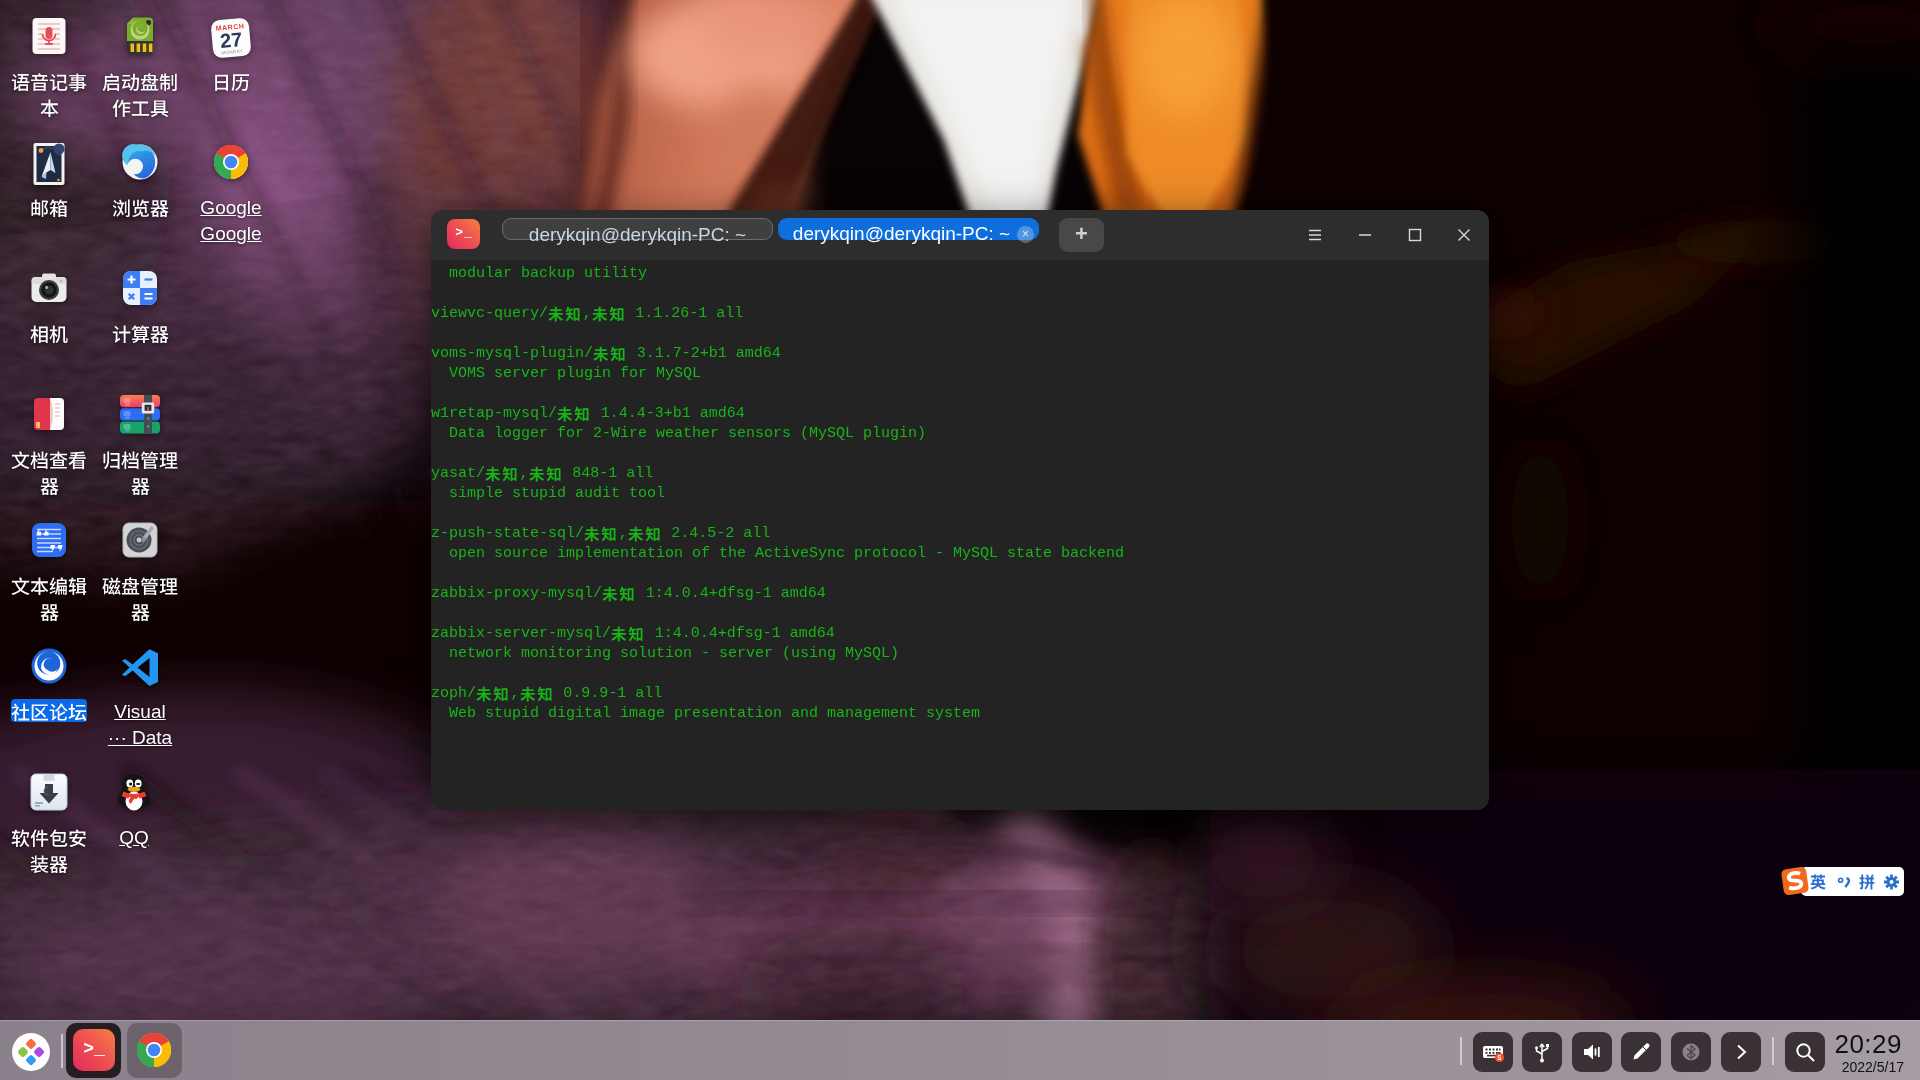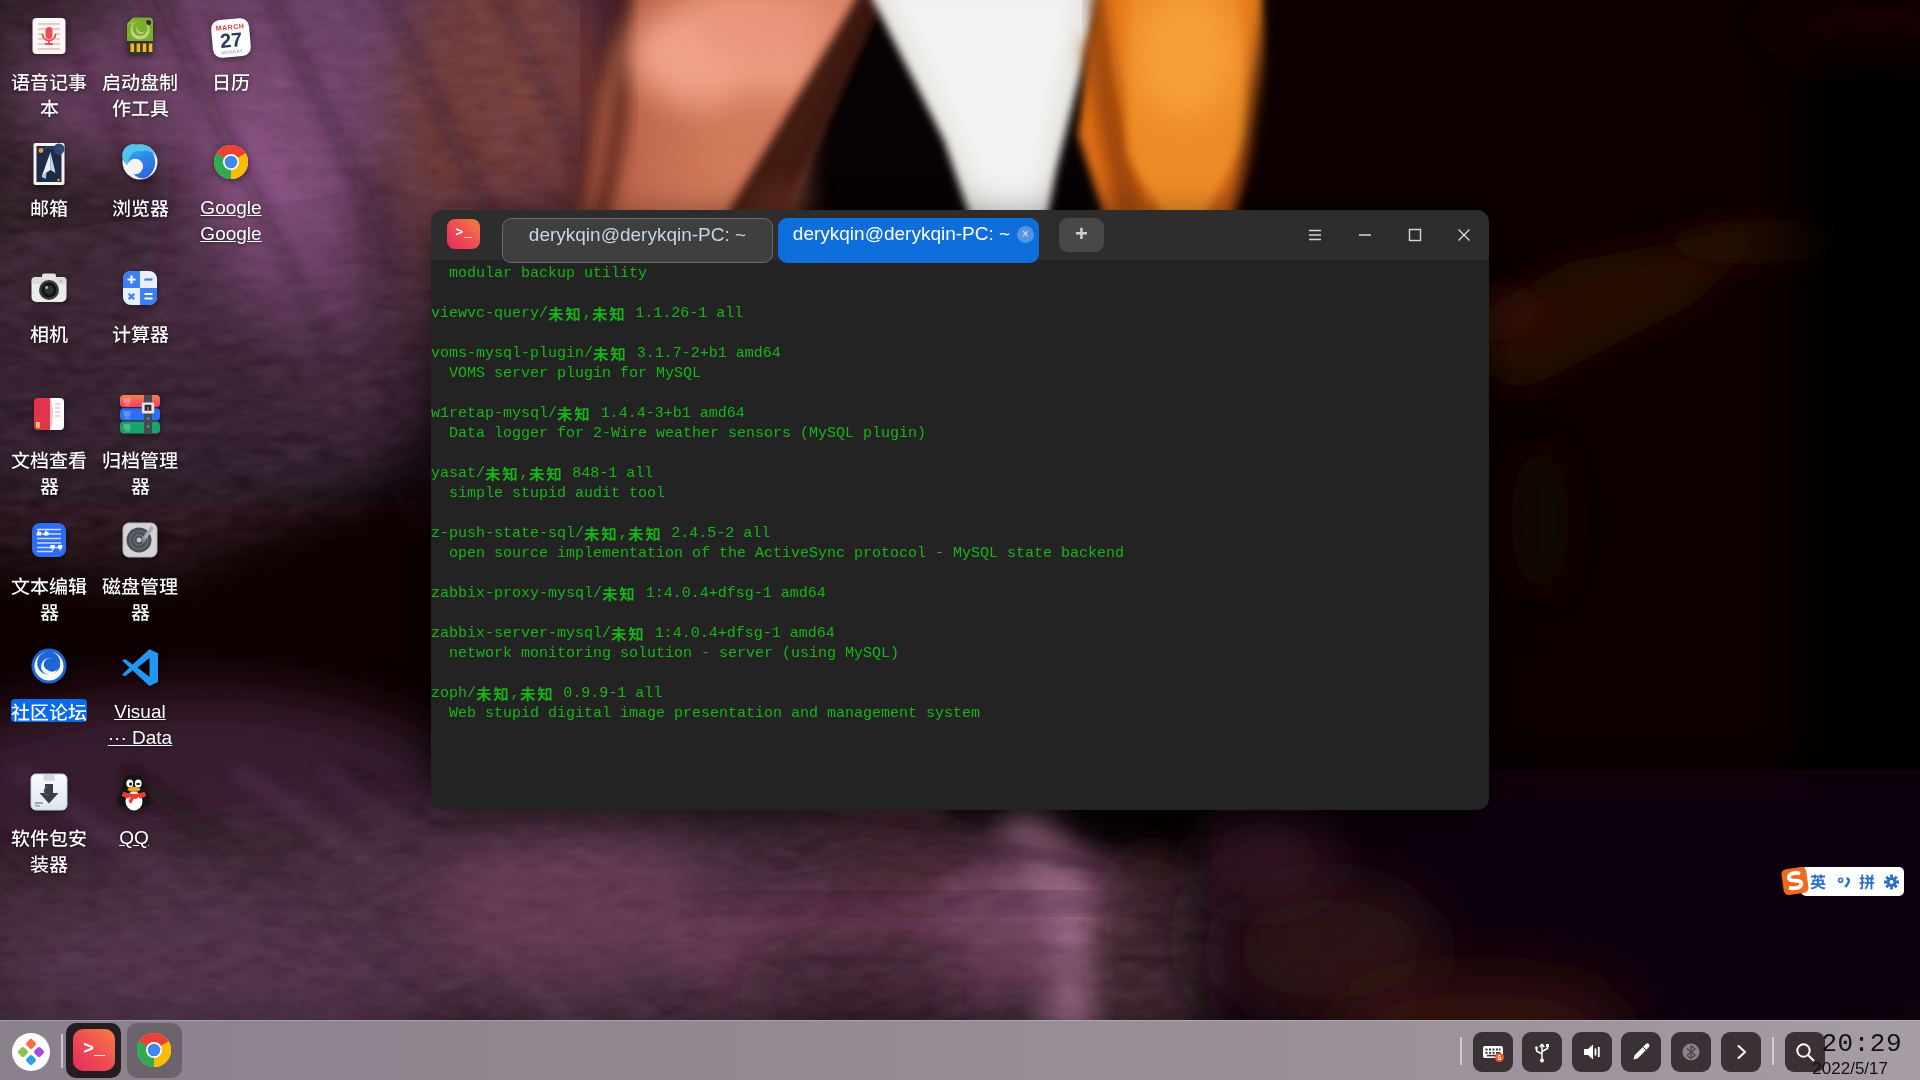--- a/index.html
+++ b/index.html
@@ -13,21 +13,21 @@
 .lline { height:26px; line-height:26px; }
 .lline svg.lbl { filter:drop-shadow(0 1px 2px rgba(0,0,0,.6)); vertical-align:middle; }
 .ltx { color:#fff; font-size:19px; text-shadow:0 1px 3px rgba(0,0,0,.6);text-decoration:underline; }
 .hlbg { display:inline-block; background:#0a6ae8; border-radius:4px; padding:0 0px; height:23px; line-height:23px; }
 .hlbg svg.lbl { filter:none; }
 
 #term { position:absolute; left:431px; top:210px; width:1058px; height:600px; border-radius:12px; overflow:hidden; box-shadow:0 10px 40px rgba(0,0,0,.55); }
 #ttl { position:relative; height:50px; background:#2d2d2d; }
 #tico { position:absolute; left:16px; top:9px; width:33px; height:30px; border-radius:8px; background:linear-gradient(225deg,#f58143 0%,#ef5350 45%,#e32a5f 100%); color:#fff; font-family:"Liberation Mono",monospace; font-weight:bold; font-size:13px; text-align:center; line-height:28px; }
 #tico .us { margin-left:1px; }
-.tab { position:absolute; top:8px; height:45px; border-radius:9px; font-size:19px; line-height:32px; text-align:center; }
+.tab { position:absolute; top:8px; height:22px; border-radius:9px; font-size:19px; line-height:32px; text-align:center; }
 .t1 { left:71px; width:271px; background:#3f3f3f; border:1px solid #6b6b6b; color:#c9d6e6; }
 .t2 { left:347px; width:261px; background:#0d6edc; color:#fff; }
 .tclose { position:absolute; right:5px; top:8px; width:17px; height:17px; border-radius:50%; background:rgba(255,255,255,.28); color:#e8e8e8; font-size:12px; line-height:16px; text-align:center; }
 #tplus { position:absolute; left:628px; top:8px; width:45px; height:34px; border-radius:9px; background:#484848; color:#d0d0d0; font-size:22px; font-weight:bold; text-align:center; line-height:32px; }
 .wbtn { position:absolute; top:17px; width:16px; height:16px; }
 #tbody { height:550px; background:#232323; font-family:"Liberation Mono",monospace; font-size:15px; color:#17b517; padding:4px 0 0 0; }
 .tl { height:20px; line-height:20px; white-space:pre; }
 .tl svg.wz { vertical-align:bottom; margin-bottom:0px; }
 .pr { color:#8f9f8f; }
 .til { color:#7fae9f; }
@@ -37,22 +37,22 @@
 #launch { position:absolute; left:11px; top:11px; }
 .vsep { position:absolute; top:13px; width:2px; height:34px; background:rgba(255,255,255,.55); }
 .vsep2 { position:absolute; top:16px; width:1.5px; height:28px; background:rgba(255,255,255,.5); }
 #bt-term { position:absolute; left:66px; top:2px; width:55px; height:55px; border-radius:10px; background:#241e22; }
 .tico-s { position:absolute; left:7px; top:6px; width:42px; height:42px; border-radius:10px; background:linear-gradient(225deg,#f58143 0%,#ef5350 45%,#e32a5f 100%); color:#fff; font-family:"Liberation Mono",monospace; font-weight:bold; font-size:18px; text-align:center; line-height:40px; }
 #bt-chrome { position:absolute; left:127px; top:2px; width:55px; height:55px; border-radius:10px; background:rgba(82,72,80,.55); }
 #bt-chrome svg { margin:7px; }
 .tic { position:absolute; top:1031px; width:40px; height:40px; border-radius:9px; background:#3a3136; }
 #bar .tic { top:11px; }
 .tic svg { position:absolute; left:50%; top:50%; transform:translate(-50%,-50%); }
-#clock { position:absolute; right:18px; top:8px; font-size:26px; color:#111; letter-spacing:0.5px;font-family:Liberation Mono, monospace; }
-#date { position:absolute; right:32px; top:38px; font-size:17px; color:#111; }
+#clock { position:absolute; right:18px; top:8px; font-size:26px; color:#111; letter-spacing:0.5px; }
+#date { position:absolute; right:16px; top:38px; font-size:14px; color:#111; }
 
 #ime { position:absolute; left:1779px; top:864px; }
 #sgs { position:absolute; left:0; top:0; z-index:2; }
 #sgp { position:absolute; left:22px; top:3px; width:103px; height:29px; background:#fff; border-radius:5px; box-shadow:0 1px 3px rgba(0,0,0,.4); }
 .ig { position:absolute; top:50%; transform:translateY(-50%); }
 </style></head>
 <body>
 <div id="desk">
 <svg id="wall" width="1920" height="1080" viewBox="0 0 1920 1080">
 <defs>

